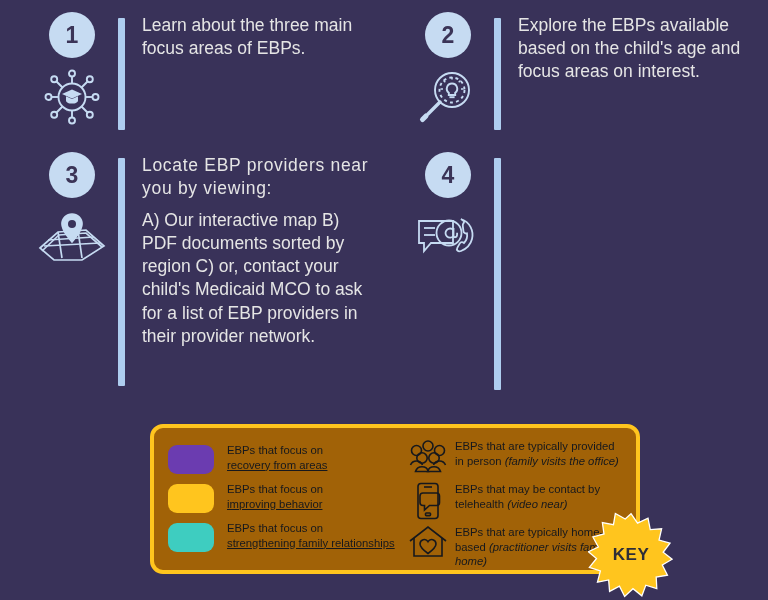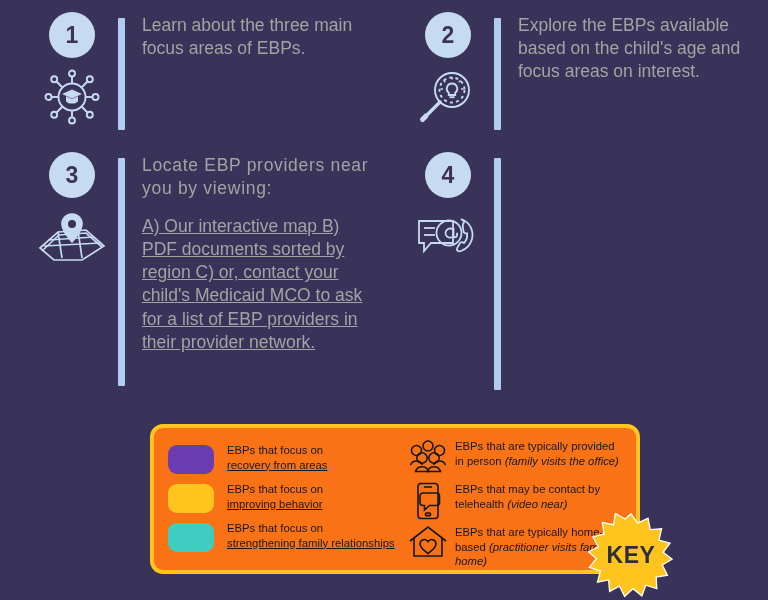--- a/index.html
+++ b/index.html
@@ -78,38 +78,38 @@
     margin-right: 17px;
     margin-top: 6px;
   }
   .step-1 .step-bar { height: 112px; }
   .step-2 .step-bar { height: 112px; }
   .step-3 .step-bar { height: 228px; }
   .step-4 .step-bar { height: 232px; }
 
   .step-text {
     flex: 1 1 auto;
-    color: #a3a3a3;
+    color: #e5e5e5;
     font-size: 17.5px;
     line-height: 1.32;
     padding-top: 2px;
   }
   .step-text p { margin: 0; }
-  .step-text p + p { margin-top: 15px; text-decoration: underline; }
+  .step-text p + p { margin-top: 9px; }
 
   .wide-track { letter-spacing: 0.7px; }
 
   
   .key-box {
     position: absolute;
     left: 150px;
     top: 424px;
     width: 490px;
     height: 150px;
-    background: #f97316;
+    background: #a16207;
     border: 4px solid #ffc51e;
     border-radius: 13px;
     display: flex;
     padding: 10px 12px 10px 14px;
     z-index: 2;
   }
 
   .key-col { display: flex; flex-direction: column; }
   .key-col-left  { width: 240px; gap: 8px; padding-top: 5px; }
   .key-col-right { width: 216px; gap: 3px; padding-top: 1px; }
@@ -154,21 +154,21 @@
     z-index: 3;
   }
   .starburst svg { display: block; }
   .starburst-label {
     position: absolute;
     left: 0; top: 0;
     width: 86px; height: 86px;
     display: flex;
     align-items: center;
     justify-content: center;
-    font-size: 23px;
+    font-size: 17px;
     font-weight: bold;
     color: #2e2e38;
     letter-spacing: 0.5px;
   }
 </style>
 </head>
 <body>
 
 <div class="canvas">
 

